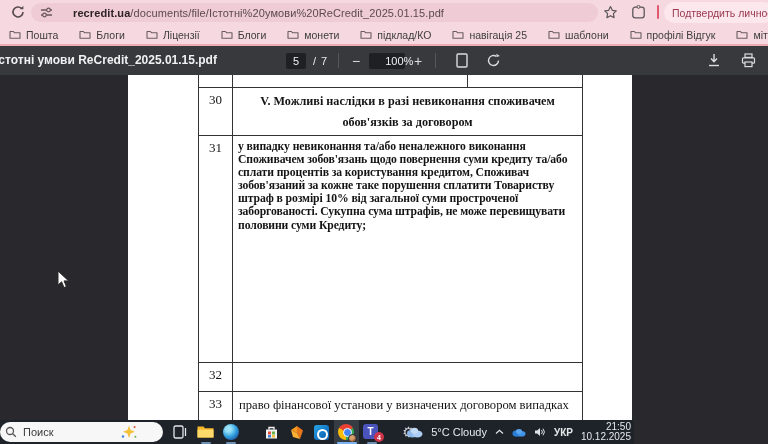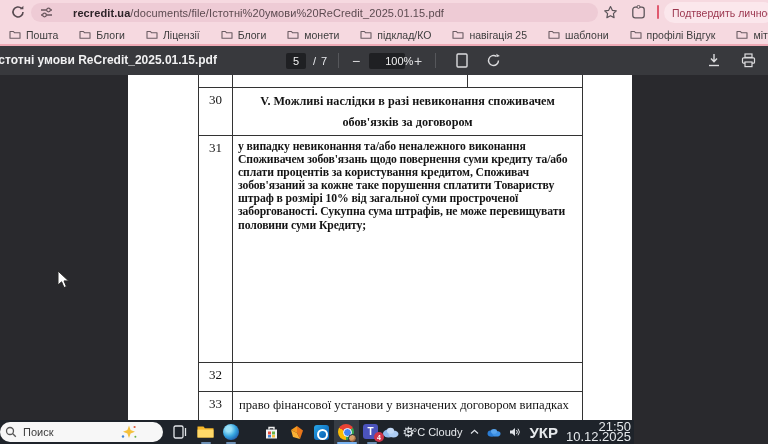--- a/index.html
+++ b/index.html
@@ -99,22 +99,22 @@
   .teams-badge { position:absolute; right:-4px; bottom:-2px; width:10px; height:10px; border-radius:50%;
                  background:#cf3449; color:#fff; font-size:7px; font-weight:700; display:flex;
                  align-items:center; justify-content:center; }
   .outlook-logo { width:15px; height:15px; border-radius:3px;
                   background:linear-gradient(135deg,#28a8ea 0%,#0f6cbd 70%); color:#fff; position:relative; }
   .outlook-logo::after { content:""; position:absolute; left:3px; top:4px; width:7px; height:7px; border-radius:50%;
                          border:2px solid #fff; }
   .gear { color:#c9ced4; font-size:14px; font-family:"DejaVu Sans", sans-serif; line-height:1; }
   .tray { position:absolute; right:3px; top:0; height:24px; display:flex; align-items:center; gap:8px; color:#e6e9ec; }
   .weather-txt { font-size:11px; white-space:nowrap; }
-  .lang { font-size:15px; font-weight:700; }
-  .clock { text-align:right; font-size:13px; line-height:10px; }
+  .lang { font-size:10px; font-weight:700; }
+  .clock { text-align:right; font-size:10px; line-height:10px; }
 </style>
 </head>
 <body>
 
 <div class="screen">
 
   <div class="addr-bar">
     <svg class="reload" width="16" height="16" viewBox="0 0 16 16">
       <path d="M13 8a5 5 0 1 1-1.5-3.6" fill="none" stroke="#574a50" stroke-width="1.6"></path>
       <path d="M13.4 1.8v3.4h-3.4z" fill="#574a50"></path>

